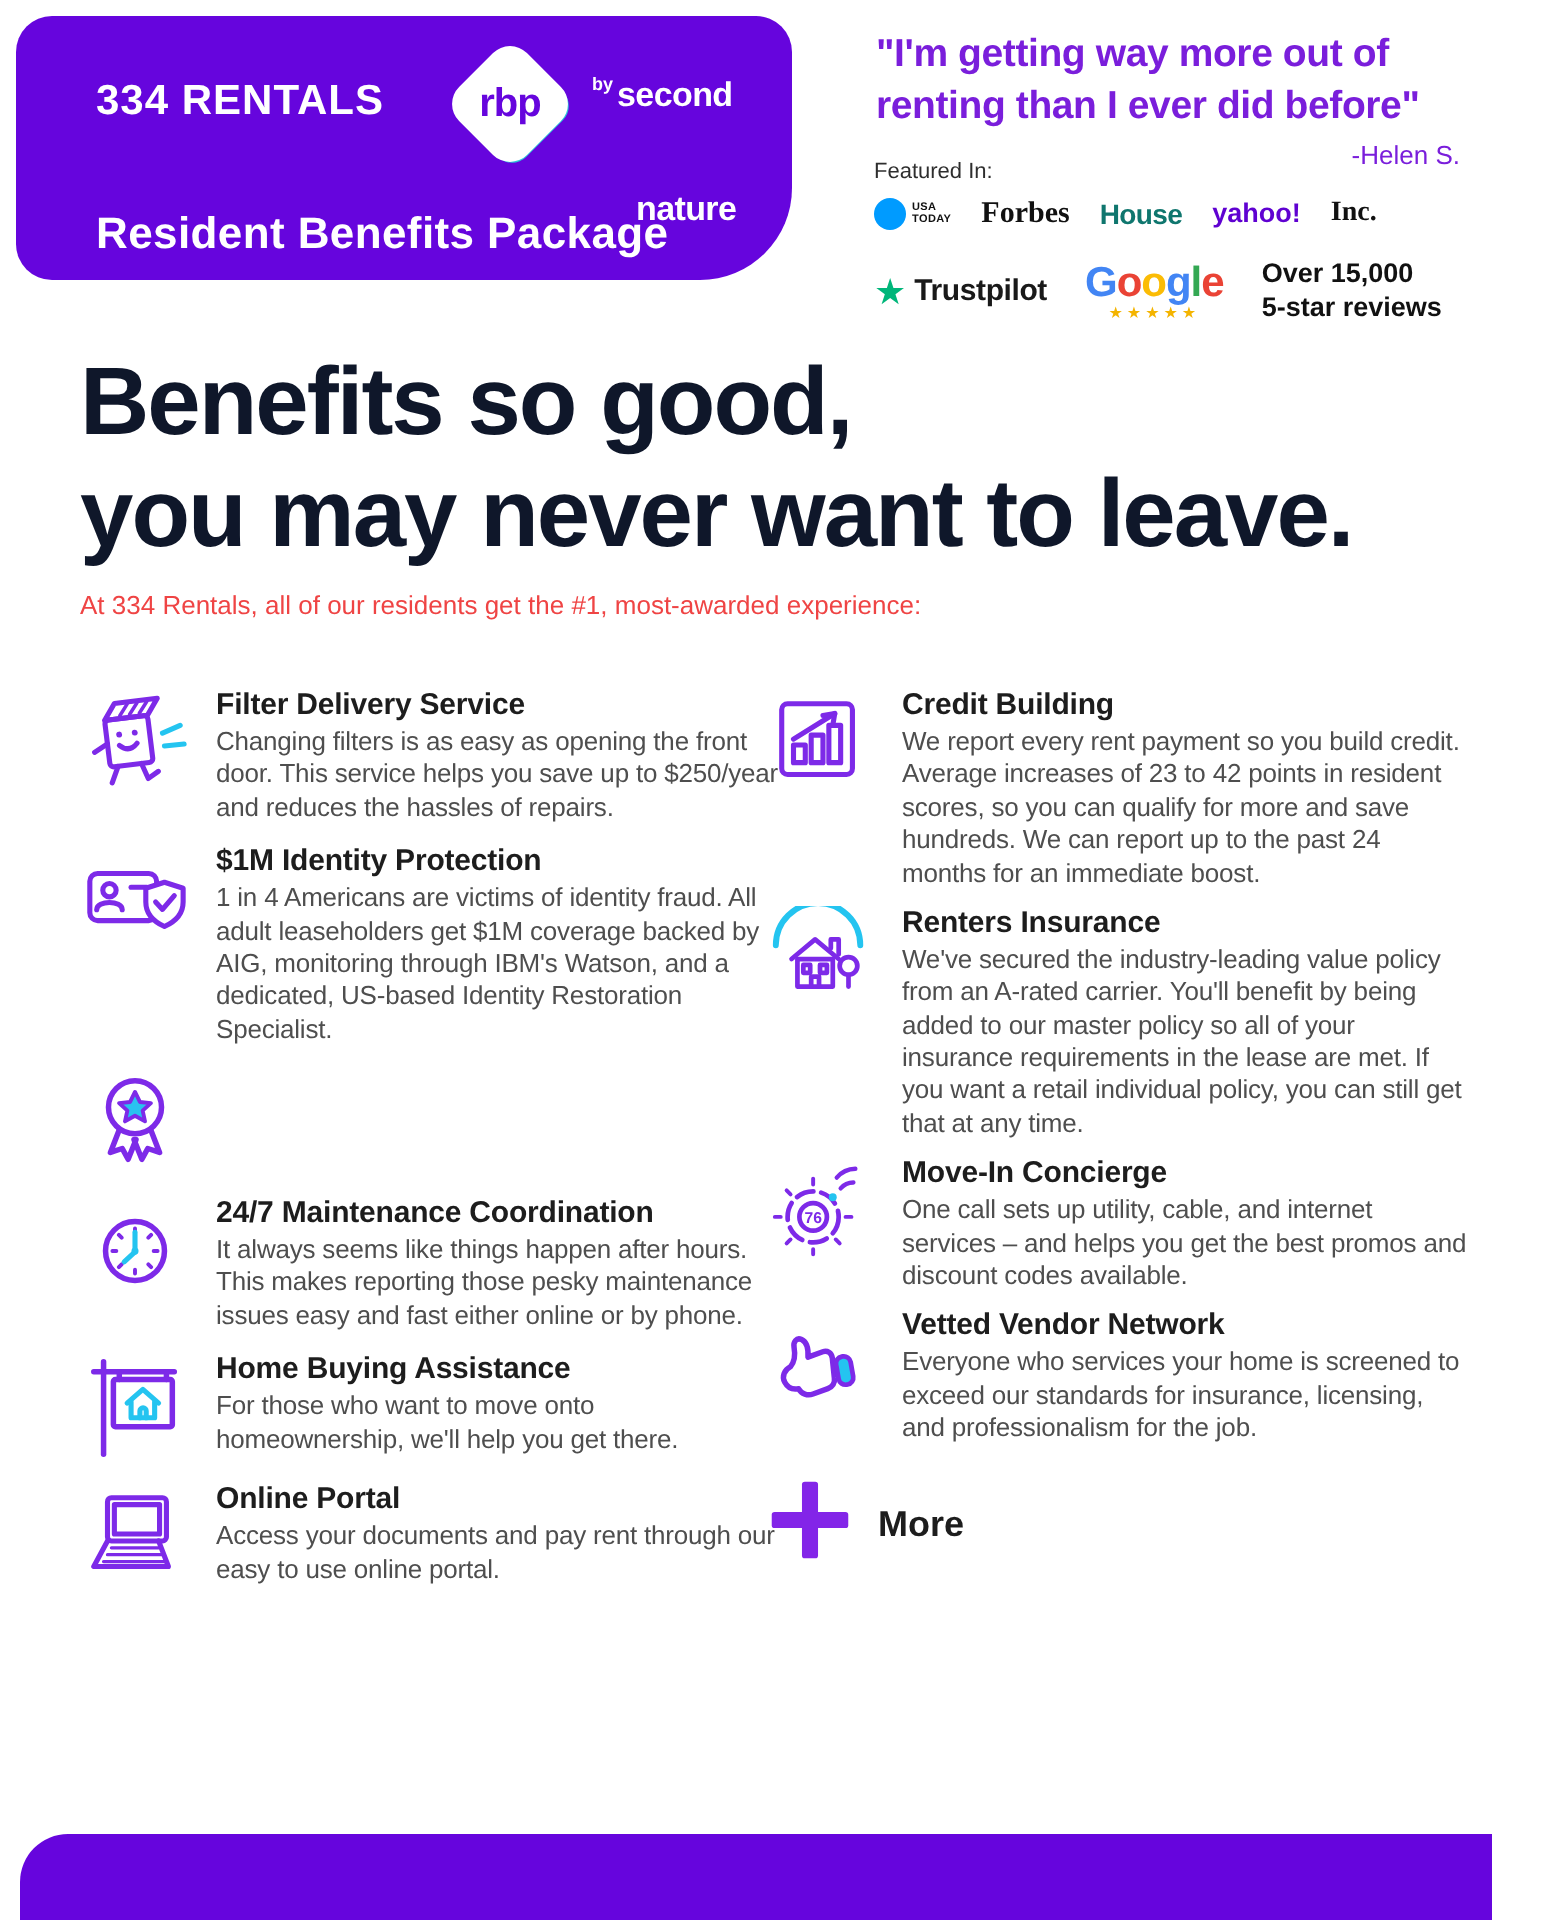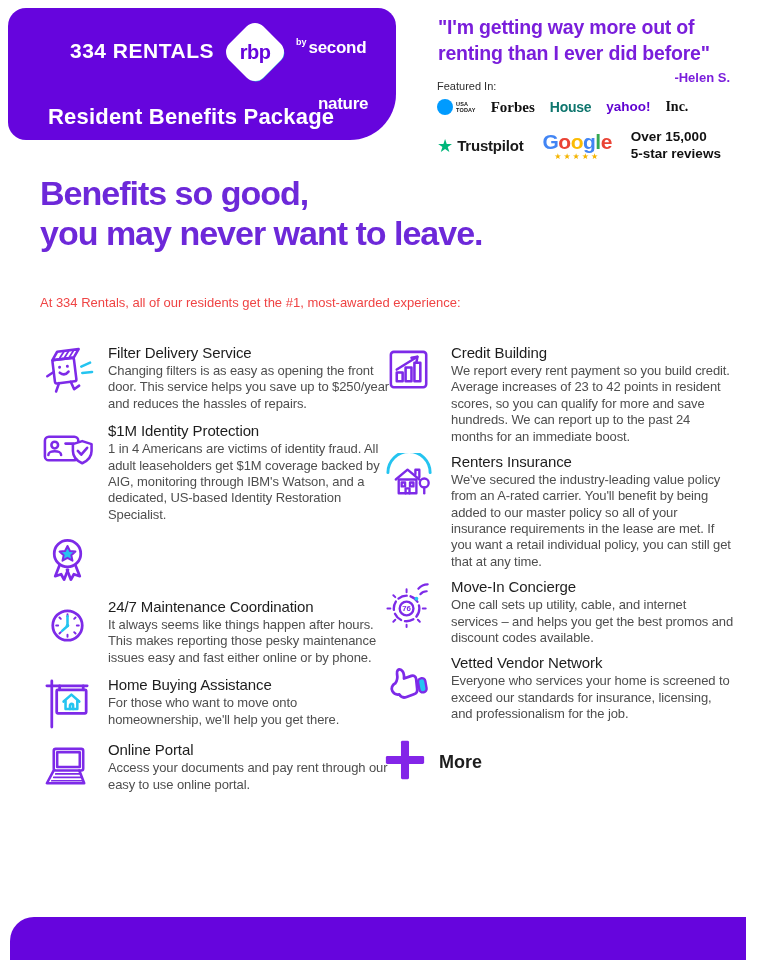--- a/index.html
+++ b/index.html
@@ -6,35 +6,35 @@
   body{
     width:780px;height:960px;position:relative;overflow:hidden;
     background:#ffffff;font-family:"Liberation Sans",sans-serif;
     -webkit-font-smoothing:antialiased;
   }
   
   .header-card{
     position:absolute;left:8px;top:8px;width:388px;height:132px;
     background:#6605DD;border-radius:18px 18px 46px 18px;color:#fff;
   }
-  .company{position:absolute;left:40px;top:31px;font-size:21px;font-weight:bold;letter-spacing:.5px;margin-left:22px;}
+  .company{position:absolute;left:40px;top:31px;font-size:21px;font-weight:bold;letter-spacing:.5px;}
   .package-title{position:absolute;left:40px;top:96px;font-size:22px;font-weight:bold;letter-spacing:.2px;}
   .logo-cluster{position:absolute;left:216px;top:10px;width:170px;height:76px;}
   .diamond-teal{position:absolute;left:9px;top:12px;width:46px;height:46px;background:#2BC8D8;border-radius:10px;transform:rotate(45deg);}
   .diamond-white{position:absolute;left:7px;top:10px;width:48px;height:48px;background:#fff;border-radius:12px;transform:rotate(45deg);}
   .rbp-text{position:absolute;left:7px;top:10px;width:48px;height:48px;display:flex;align-items:center;justify-content:center;
     color:#6605DD;font-size:20px;font-weight:bold;letter-spacing:-.5px;}
   .sn-logo{position:absolute;left:72px;top:20px;text-align:left;line-height:.92;color:#fff;white-space:nowrap;}
   .sn-by{font-size:9px;font-weight:bold;vertical-align:8px;margin-right:2px;}
   .sn-top,.sn-bottom{font-size:17px;font-weight:bold;letter-spacing:-.3px;}
   .sn-bottom{display:block;margin-left:22px;margin-top:40px;}
   
   .testimonial{position:absolute;left:438px;top:15px;width:320px;color:#7A1EDB;}
   .quote-line{font-size:19.5px;font-weight:bold;line-height:1.33;letter-spacing:-.2px;}
-  .attribution{width:292px;text-align:right;font-size:13px;font-weight:bold;margin-top:3px;}
+  .attribution{width:292px;text-align:right;font-size:13px;font-weight:normal;margin-top:3px;}
   
   .featured{position:absolute;left:437px;top:80px;width:330px;}
   .feat-label{font-size:11px;color:#2e2e2e;margin-bottom:7px;}
   .logo-row1{display:flex;align-items:flex-start;gap:15px;}
   .usatoday{display:flex;align-items:center;gap:3px;}
   .usat-circle{width:16px;height:16px;border-radius:50%;background:#009BFF;}
   .usat-text{font-size:5.5px;font-weight:bold;color:#111;line-height:1.1;letter-spacing:.2px;}
   .forbes{font-family:"Liberation Serif",serif;font-size:15px;font-weight:bold;color:#111;}
   .house{font-size:14px;font-weight:bold;color:#0f766e;letter-spacing:-.3px;}
   .yahoo{font-size:13.5px;font-weight:bold;color:#5F01D1;}
@@ -44,29 +44,29 @@
   .tp-star{color:#00B67A;font-size:18px;line-height:1;}
   .tp-text{font-size:15px;color:#191919;font-weight:bold;letter-spacing:-.2px;text-align:center;}
   .google-wrap{display:flex;flex-direction:column;align-items:center;line-height:1;}
   .google{font-size:21px;font-weight:bold;letter-spacing:-.5px;}
   .google span:nth-child(1){color:#4285F4}.google span:nth-child(2){color:#EA4335}
   .google span:nth-child(3){color:#FBBC05}.google span:nth-child(4){color:#4285F4}
   .google span:nth-child(5){color:#34A853}.google span:nth-child(6){color:#EA4335}
   .google-stars{font-size:8px;color:#F4B400;letter-spacing:2px;margin-top:1px;}
   .reviews{font-size:13.5px;font-weight:bold;color:#111;line-height:1.25;}
   
-  .headline{position:absolute;left:40px;top:174px;font-size:34px;font-weight:bold;color:#6d28d9;line-height:1.17;letter-spacing:-1px;}
+  .headline{position:absolute;left:40px;top:174px;font-size:48px;font-weight:bold;color:#0f172a;line-height:1.17;letter-spacing:-1px;}
   .subhead{position:absolute;left:40px;top:295px;width:690px;font-size:13px;color:#ef4444;}
   
   .col{position:absolute;display:flex;flex-direction:column;}
   .col-left{left:40px;top:344px;width:350px;gap:10px;}
   .col-right{left:383px;top:344px;width:352px;gap:8px;}
   .benefit{display:flex;gap:13px;}
   .bicon{width:55px;height:55px;flex:0 0 55px;}
-  .btitle{font-size:15px;font-weight:normal;color:#1d1d1d;margin-bottom:2px;letter-spacing:-.1px;}
+  .btitle{font-size:15px;font-weight:bold;color:#1d1d1d;margin-bottom:2px;letter-spacing:-.1px;}
   .bbody{font-size:13px;line-height:1.26;color:#4e4e4e;letter-spacing:-.1px;}
   .more-row{display:flex;align-items:center;gap:12px;margin-top:8px;}
   .more-label{font-size:18px;font-weight:bold;color:#1d1d1d;}
   
   .bottom-bar{position:absolute;left:10px;top:917px;width:736px;height:43px;background:#6605DD;border-radius:24px 0 0 0;}
 </style>
 </head>
 <body>
 
 <div class="header-card">

